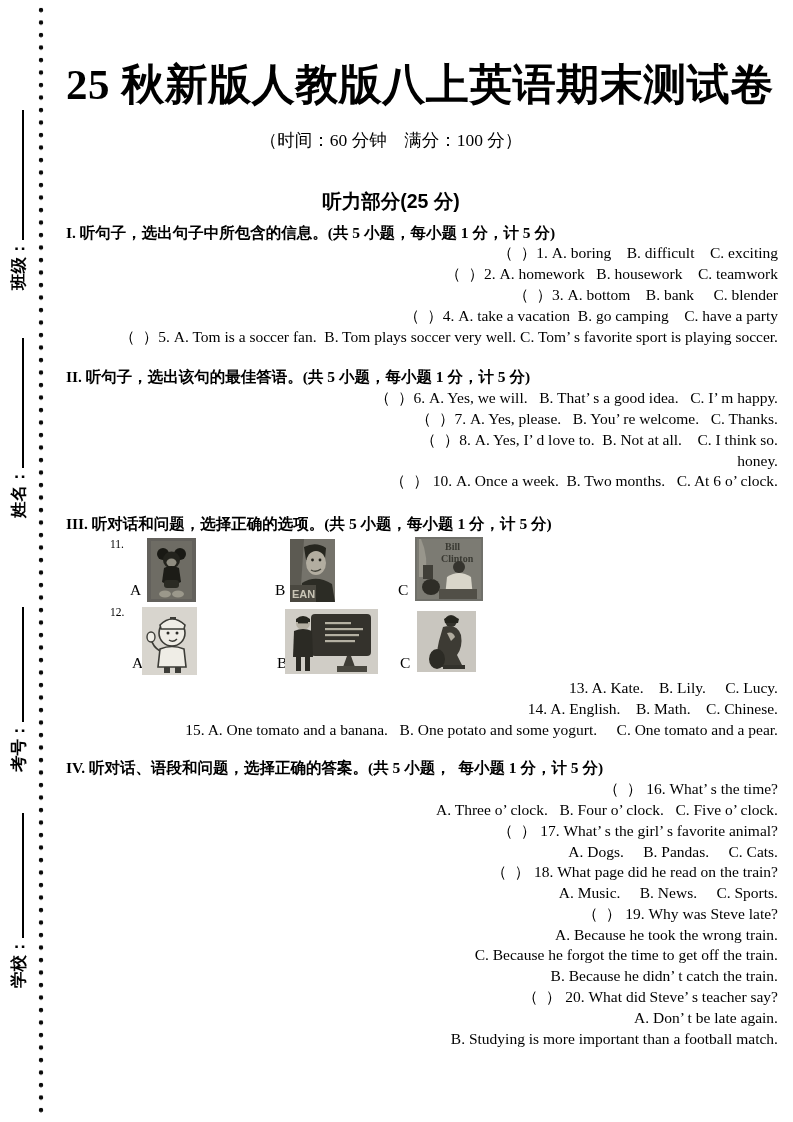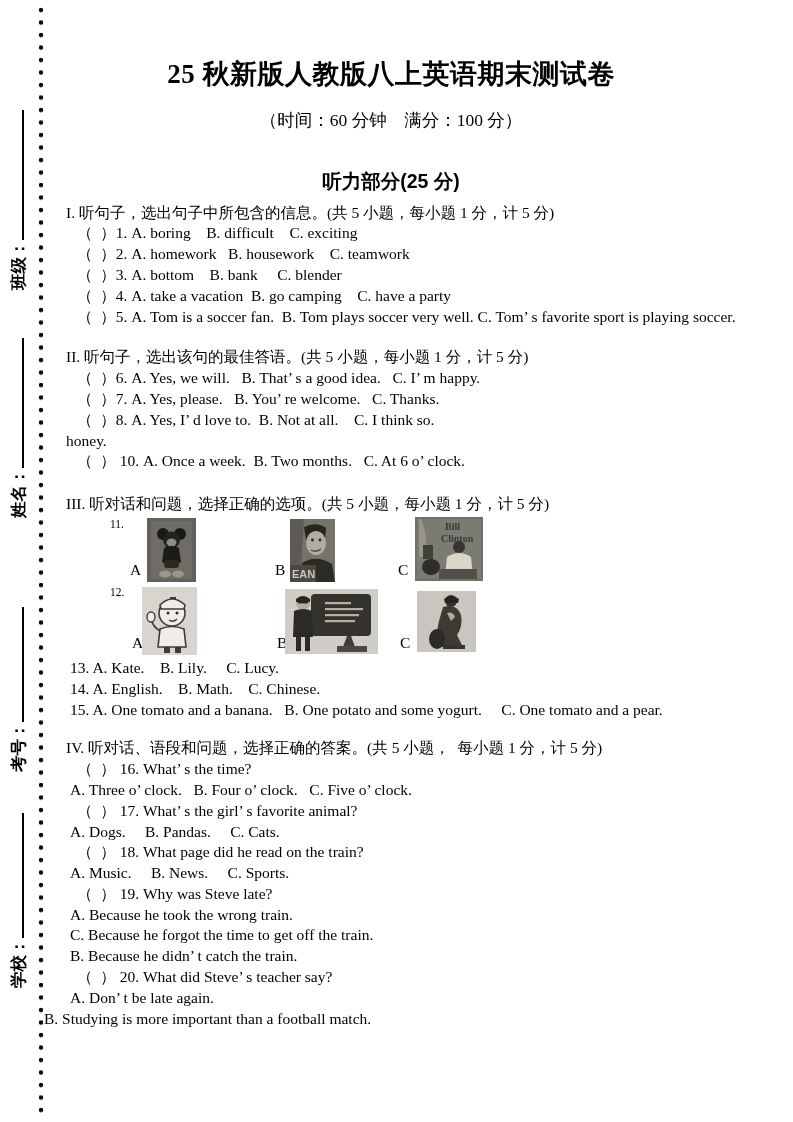--- a/index.html
+++ b/index.html
@@ -17,26 +17,26 @@
   
   .margin-group {
     position:absolute; left:7px; height:26px; white-space:nowrap;
     transform:rotate(-90deg); transform-origin:0 0;
     font-weight:bold; font-size:16.5px; line-height:24px;
   }
   .m-blank { display:inline-block; height:14px; border-bottom:2px solid #000; vertical-align:baseline; }
   
   .content { position:absolute; left:66px; top:0; width:712px; }
   .center-block { width:650px; text-align:center; }
-  .title { padding-top:58px; font-size:27px; line-height:1.25; font-weight:bold; letter-spacing:0.5px; white-space:pre; }
+  .title { padding-top:58px; font-size:43px; line-height:1.25; font-weight:bold; letter-spacing:0.5px; white-space:pre; }
   .subtitle { margin-top:16px; font-size:17.5px; line-height:1.4; white-space:pre; }
   .part-header { margin-top:36px; font-size:19.5px; line-height:1.35; font-weight:bold;
                  font-family:"Liberation Sans","DejaVu Sans",sans-serif; white-space:pre; }
-  .sec-header { font-weight:normal; font-size:15.5px; line-height:20.8px; white-space:pre; }
-  .line { font-size:15.5px; line-height:20.8px; white-space:pre; }
+  .sec-header { font-weight:bold; font-size:15.5px; line-height:20.8px; white-space:pre; }
+  .line { font-size:15.5px; line-height:20.8px; white-space:pre;text-align:right; }
   .bracket { padding-left:11px; }
   .ans { padding-left:4px; }
   .shift-left { margin-left:-26px; }
   .mt8  { margin-top:8px; }
   .mt20 { margin-top:20px; }
   .mt22 { margin-top:22px; }
   .mt18 { margin-top:18px; }
   .mt2  { margin-top:0; }
   
   .fig-row { position:relative; width:100%;margin-left:44px; }

